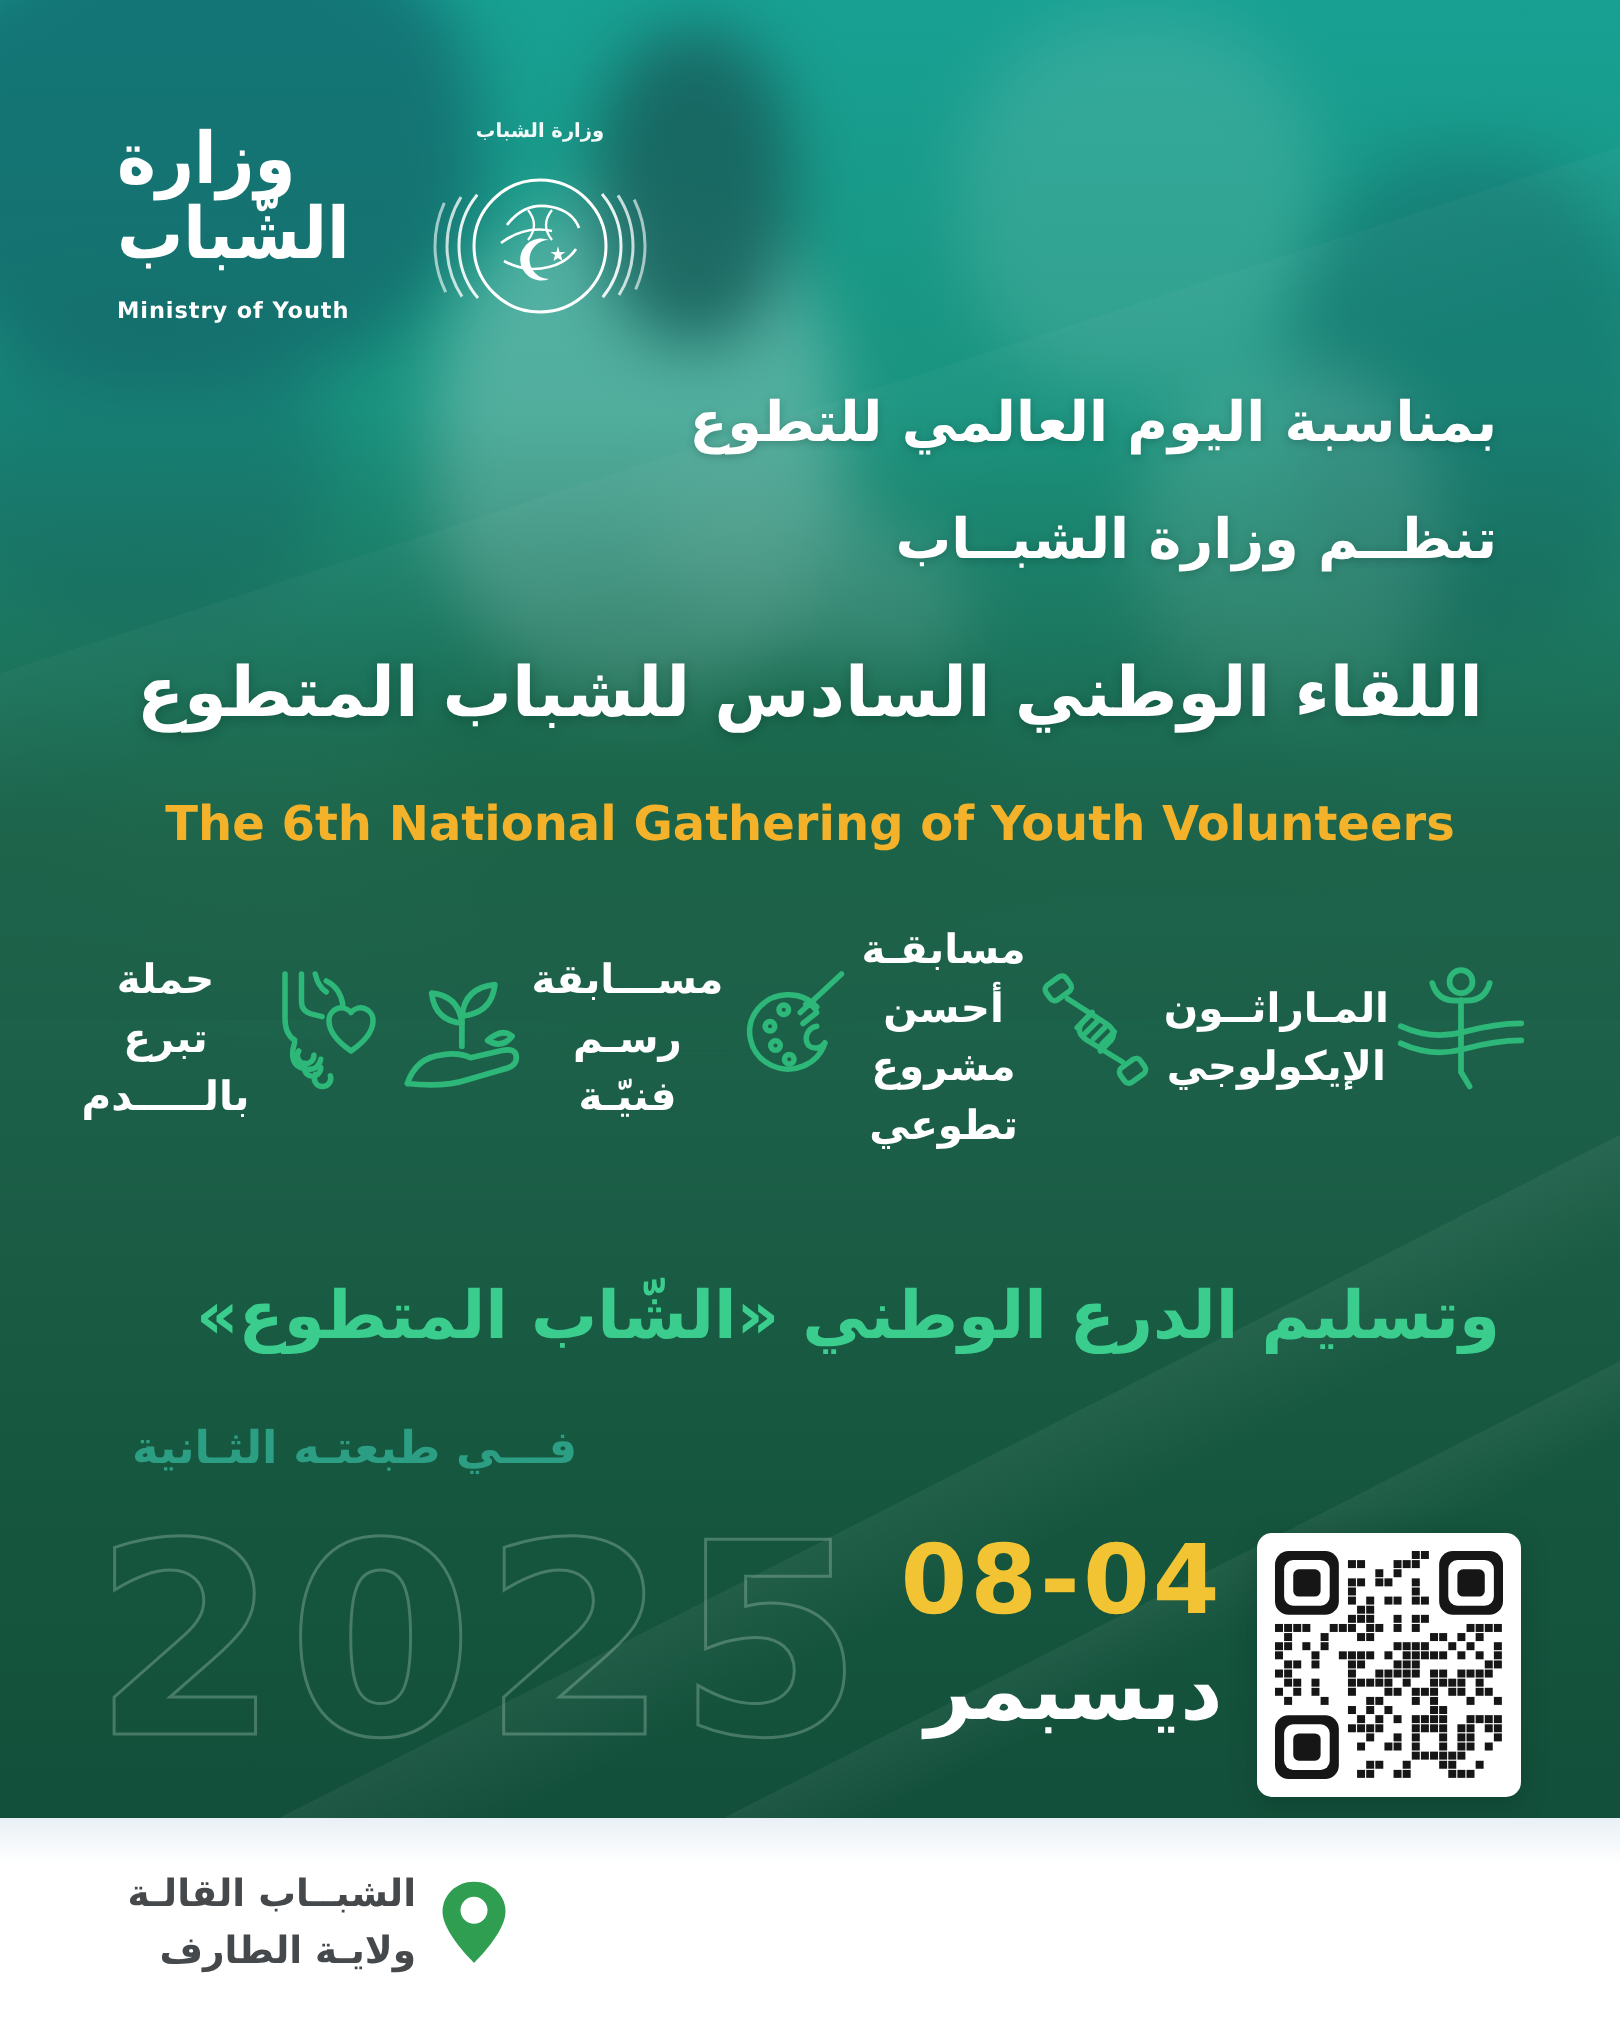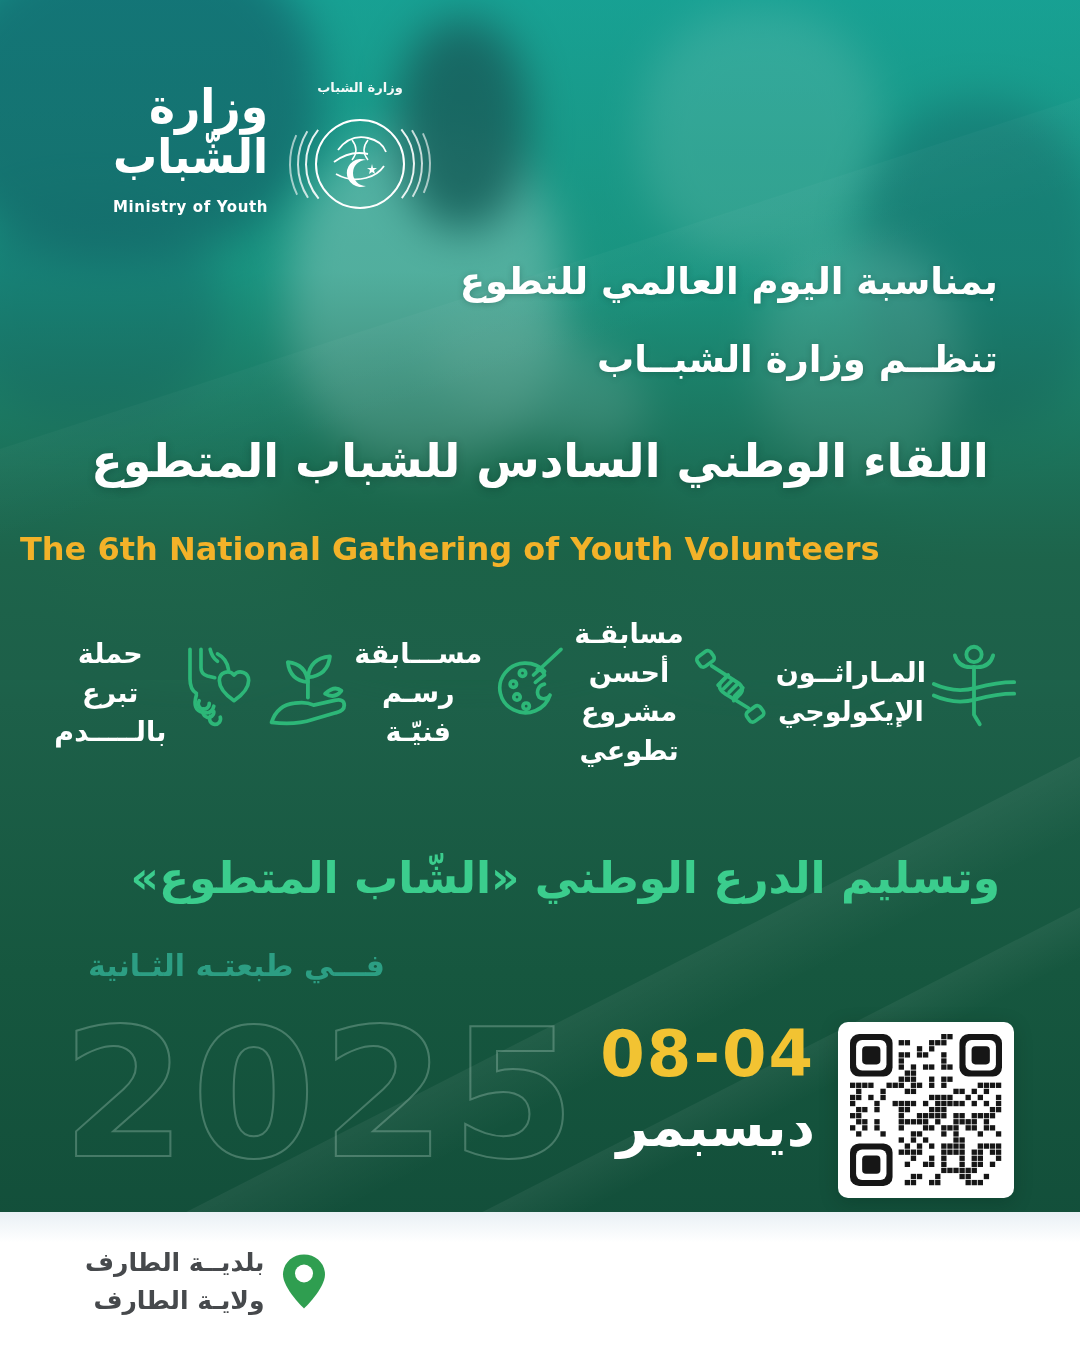--- a/index.html
+++ b/index.html
@@ -22,32 +22,32 @@
   .b-grass{left:250px;top:430px;width:430px;height:230px;background:#0f5c33;opacity:.85;}
   .b-grass2{left:60px;top:480px;width:260px;height:180px;background:#2b7d4f;opacity:.5;}
   .b-grass3{left:620px;top:470px;width:300px;height:200px;background:#14654a;opacity:.6;}
   .photo-tint{position:absolute;inset:0;height:680px;pointer-events:none;
     background:linear-gradient(180deg,rgba(24,161,147,.50) 0%,rgba(25,150,128,.55) 40%,rgba(29,99,74,.88) 82%,rgba(29,96,73,1) 100%);}
   .streak{position:absolute;pointer-events:none;background:linear-gradient(180deg,rgba(255,255,255,.055),rgba(255,255,255,0));}
   .s1{width:1700px;height:70px;left:-200px;top:980px;transform:rotate(-27deg);}
   .s2{width:1700px;height:46px;left:-260px;top:1160px;transform:rotate(-27deg);}
   .s3{width:1500px;height:90px;left:-100px;top:240px;transform:rotate(-18deg);opacity:.5;}
   
-  .logo-block{position:absolute;left:78px;top:86px;width:190px;text-align:right;color:#fff;}
+  .logo-block{position:absolute;left:78px;top:86px;width:190px;text-align:left;color:#fff;}
   .logo-ar{font-size:44px;font-weight:bold;line-height:1.05;direction:rtl;transform:scaleY(1.08);}
   .logo-en{margin-top:20px;font-size:15px;font-weight:bold;letter-spacing:.6px;}
   .emblem{position:absolute;left:282px;top:78px;width:156px;height:156px;color:#fff;text-align:center;}
   .emblem-text{position:absolute;top:2px;left:0;right:0;font-size:13px;font-weight:bold;direction:rtl;letter-spacing:1px;opacity:.95;}
   .emblem svg{position:absolute;top:10px;left:0;}
   
   .intro1,.intro2{position:absolute;right:82px;direction:rtl;color:#fff;font-weight:bold;font-size:37px;text-shadow:0 1px 6px rgba(0,40,30,.25);}
   .intro1{top:260px;}
   .intro2{top:338px;}
   .title-ar{position:absolute;left:40px;right:40px;top:434px;text-align:center;direction:rtl;color:#fff;font-size:46px;font-weight:700;text-shadow:0 2px 8px rgba(0,40,30,.3);}
-  .title-en{position:absolute;left:20px;right:20px;top:530px;text-align:left;color:#f3b229;font-size:32px;font-weight:bold;}
+  .title-en{position:absolute;left:20px;right:20px;top:530px;text-align:center;color:#f3b229;font-size:32px;font-weight:bold;}
   
   .activities{position:absolute;left:58px;right:58px;top:614px;display:flex;direction:rtl;justify-content:space-between;text-align:center;}
   .activity{flex:1 1 0;display:flex;align-items:center;}
   .activity .icon{height:92px;display:flex;align-items:flex-end;justify-content:center;margin-bottom:16px;}
   .activity svg{stroke:#2db778;fill:none;stroke-width:4;stroke-linecap:round;stroke-linejoin:round;}
   .activity .label{color:#fff;font-size:27px;font-weight:bold;line-height:1.45;direction:rtl;}
   
   .award{position:absolute;left:50px;right:80px;top:852px;text-align:right;direction:rtl;color:#3bcd8d;font-size:44px;font-weight:bold;}
   .edition{position:absolute;left:88px;top:948px;direction:rtl;color:#2ea287;font-size:30px;font-weight:bold;opacity:.95;}
   
@@ -427,21 +427,21 @@
   </div>
 
   <div class="footer">
 
     <div class="loc-group">
       <svg width="46" height="58" viewBox="0 0 46 58">
         <path d="M23,2 C11,2 2,11 2,22 C2,36 23,56 23,56 C23,56 44,36 44,22 C44,11 35,2 23,2 z" fill="#2f9e50"></path>
         <circle cx="23" cy="21" r="9" fill="#ffffff"></circle>
       </svg>
       <div class="loc-text">
-        <span>بلديــة الطارف</span><br>
+        <span>الشبــاب القالـة</span><br>
         <span>ولايـة الطارف</span>
       </div>
     </div>
 
 
   </div>
 
 </div>
 
 </body></html>

